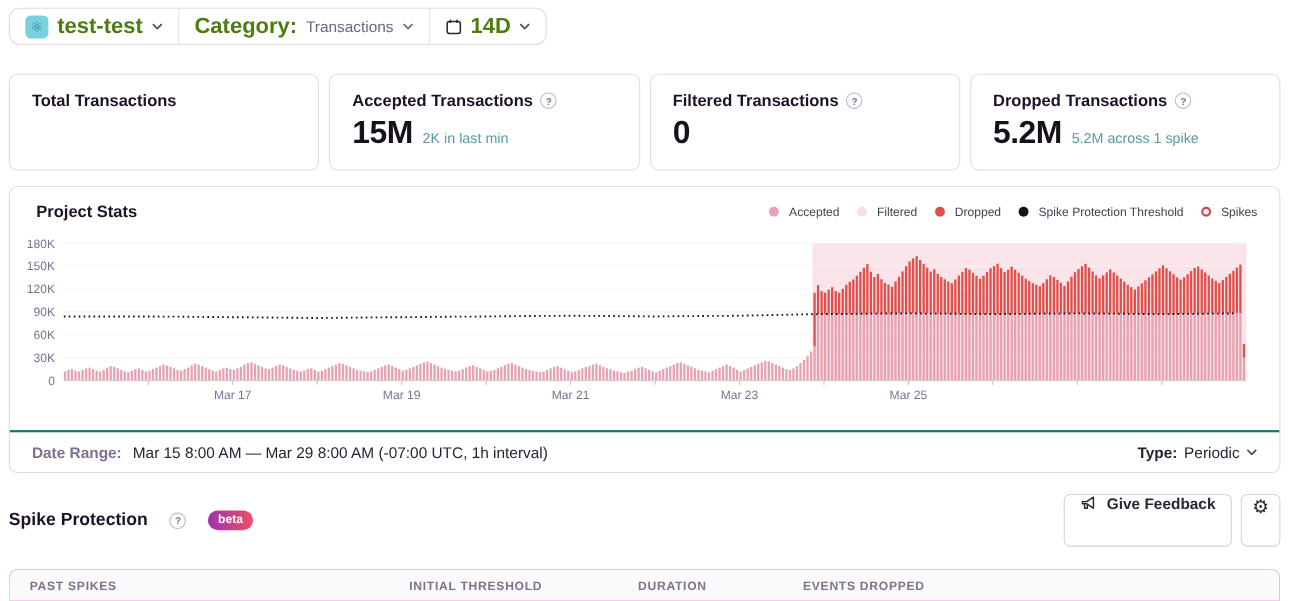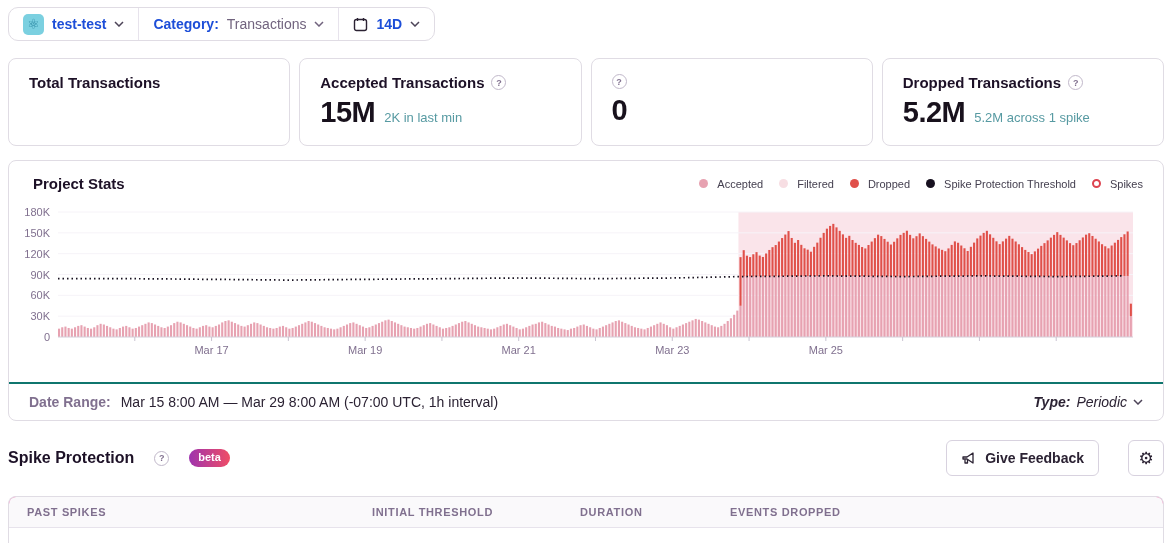--- a/index.html
+++ b/index.html
@@ -7,26 +7,26 @@
     font-family:"Liberation Sans","DejaVu Sans",sans-serif; color:#2b2233; }
   .border-card { background:#fff; border:1px solid #e0dce4; border-radius:8px; }
 
   
   .topbar { display:inline-flex; align-items:stretch; margin:7px 0 0 8px; height:34px;
     border:1px solid #e0dce4; border-radius:10px; background:#fff; }
   .tb-seg { display:flex; align-items:center; gap:8px; padding:0 14px; cursor:pointer; }
   .tb-seg + .tb-seg { border-left:1px solid #e7e3ec; }
   .proj-icon { width:21px; height:21px; border-radius:5px; background:#7bd0e0; color:#2e8ca6;
     display:flex; align-items:center; justify-content:center; font-size:14px; line-height:1; }
-  .tb-bold { font-weight:700; font-size:14px; color:#1d4ed8; }
+  .tb-bold { font-weight:700; font-size:20px; color:#4d7c0f; }
   .tb-grey { font-size:14px; color:#71637e; }
   .chev { width:10px; height:6px; display:inline-block; }
 
   
-  .stats { display:flex; gap:9px; margin:17px 8px 0 8px; }
+  .stats { display:flex; gap:9px; margin:26px 8px 0 8px; }
   .stat-card { flex:1; height:88px; padding:15px 20px 0 20px; }
   .stat-title-row { display:flex; align-items:center; gap:7px; margin-bottom:5px; }
   .stat-title { font-size:15px; font-weight:700; color:#1d1127; }
   .help { width:15px; height:15px; border:1px solid #c1b8ca; border-radius:50%; color:#80708f;
     font-size:9px; font-weight:700; display:inline-flex; align-items:center; justify-content:center; }
   .stat-value-row { display:flex; align-items:baseline; gap:9px; }
   .stat-value { font-size:29px; font-weight:600; color:#18111c; letter-spacing:-0.5px; }
   .stat-sub { font-size:13px; color:#579aa2; }
 
   
@@ -40,32 +40,32 @@
   .dot-filtered { background:#f7dee3; }
   .dot-dropped  { background:#e0504a; }
   .dot-threshold{ background:#17101f; }
   .ring-spikes  { width:9px; height:9px; border-radius:50%; border:2px solid #dd4450; background:#fff; display:inline-block; }
   #chart-svg { display:block; margin-left:3px; }
 
   .chart-foot { display:flex; align-items:center; justify-content:space-between;
     border-top:2px solid #0f766e; padding:10px 20px; font-size:14px; }
   .foot-left { display:flex; gap:10px; align-items:center; }
   .grey-label { color:#80708f; font-weight:600; }
-  .foot-right { display:flex; gap:6px; align-items:center; cursor:pointer;font-style:italic; }
+  .foot-right { display:flex; gap:6px; align-items:center; cursor:pointer; }
   .bold-label { font-weight:700; color:#2b2233; }
 
   
   .section-row { display:flex; align-items:center; justify-content:space-between; margin:19px 8px 0 8px; }
   .section-left { display:flex; align-items:center; gap:20px; }
   .section-title { font-size:16px; font-weight:700; color:#1d1127; }
   .beta-badge { background:linear-gradient(90deg,#9e33ae,#ef4d66); color:#fff; font-size:11px;
     font-weight:700; border-radius:20px; padding:2.5px 9px; line-height:1.2; }
   .section-right { display:flex; gap:8px; }
-  .btn { display:flex; align-items:center; gap:8px; height:36px; padding:0 14px; background:#fff;
-    border:1px solid #d8d2df; border-radius:6px; font-weight:700; font-size:14px; color:#2b2233; cursor:pointer;margin-left:21px; }
+  .btn { display:flex; align-items:flex-start; gap:8px; height:48px; padding:0 14px; background:#fff;
+    border:1px solid #d8d2df; border-radius:6px; font-weight:700; font-size:14px; color:#2b2233; cursor:pointer; }
   .btn-icon { width:36px; justify-content:center; padding:0; font-size:17px; font-weight:400; }
 
   
   .table-card { margin:20px 8px 0 8px; border:1px solid #e0dce4; border-bottom:none;
     border-radius:8px 8px 0 0; overflow:hidden; background:#ec4899; }
   .thead { display:grid; grid-template-columns:345px 208px 150px 1fr; align-items:center;
     background:#faf9fb; border-bottom:1px solid #e7e3ec; height:31px; }
   .th { font-size:11px; font-weight:700; letter-spacing:0.06em; color:#80708f; padding-left:18px; }
   .trow-empty { height:15px; background:#fff; }
   svg text { font-family:"Liberation Sans","DejaVu Sans",sans-serif; }
@@ -116,20 +116,21 @@
       <span class="stat-title">Accepted Transactions</span>
       <span class="help">?</span>
     </div>
     <div class="stat-value-row">
       <span class="stat-value">15M</span>
       <span class="stat-sub">2K in last min</span>
     </div>
   </div>
   <div class="stat-card border-card">
     <div class="stat-title-row">
+      <span class="stat-title">Filtered Transactions</span>
       <span class="help">?</span>
     </div>
     <div class="stat-value-row">
       <span class="stat-value">0</span>
     </div>
   </div>
   <div class="stat-card border-card">
     <div class="stat-title-row">
       <span class="stat-title">Dropped Transactions</span>
       <span class="help">?</span>

